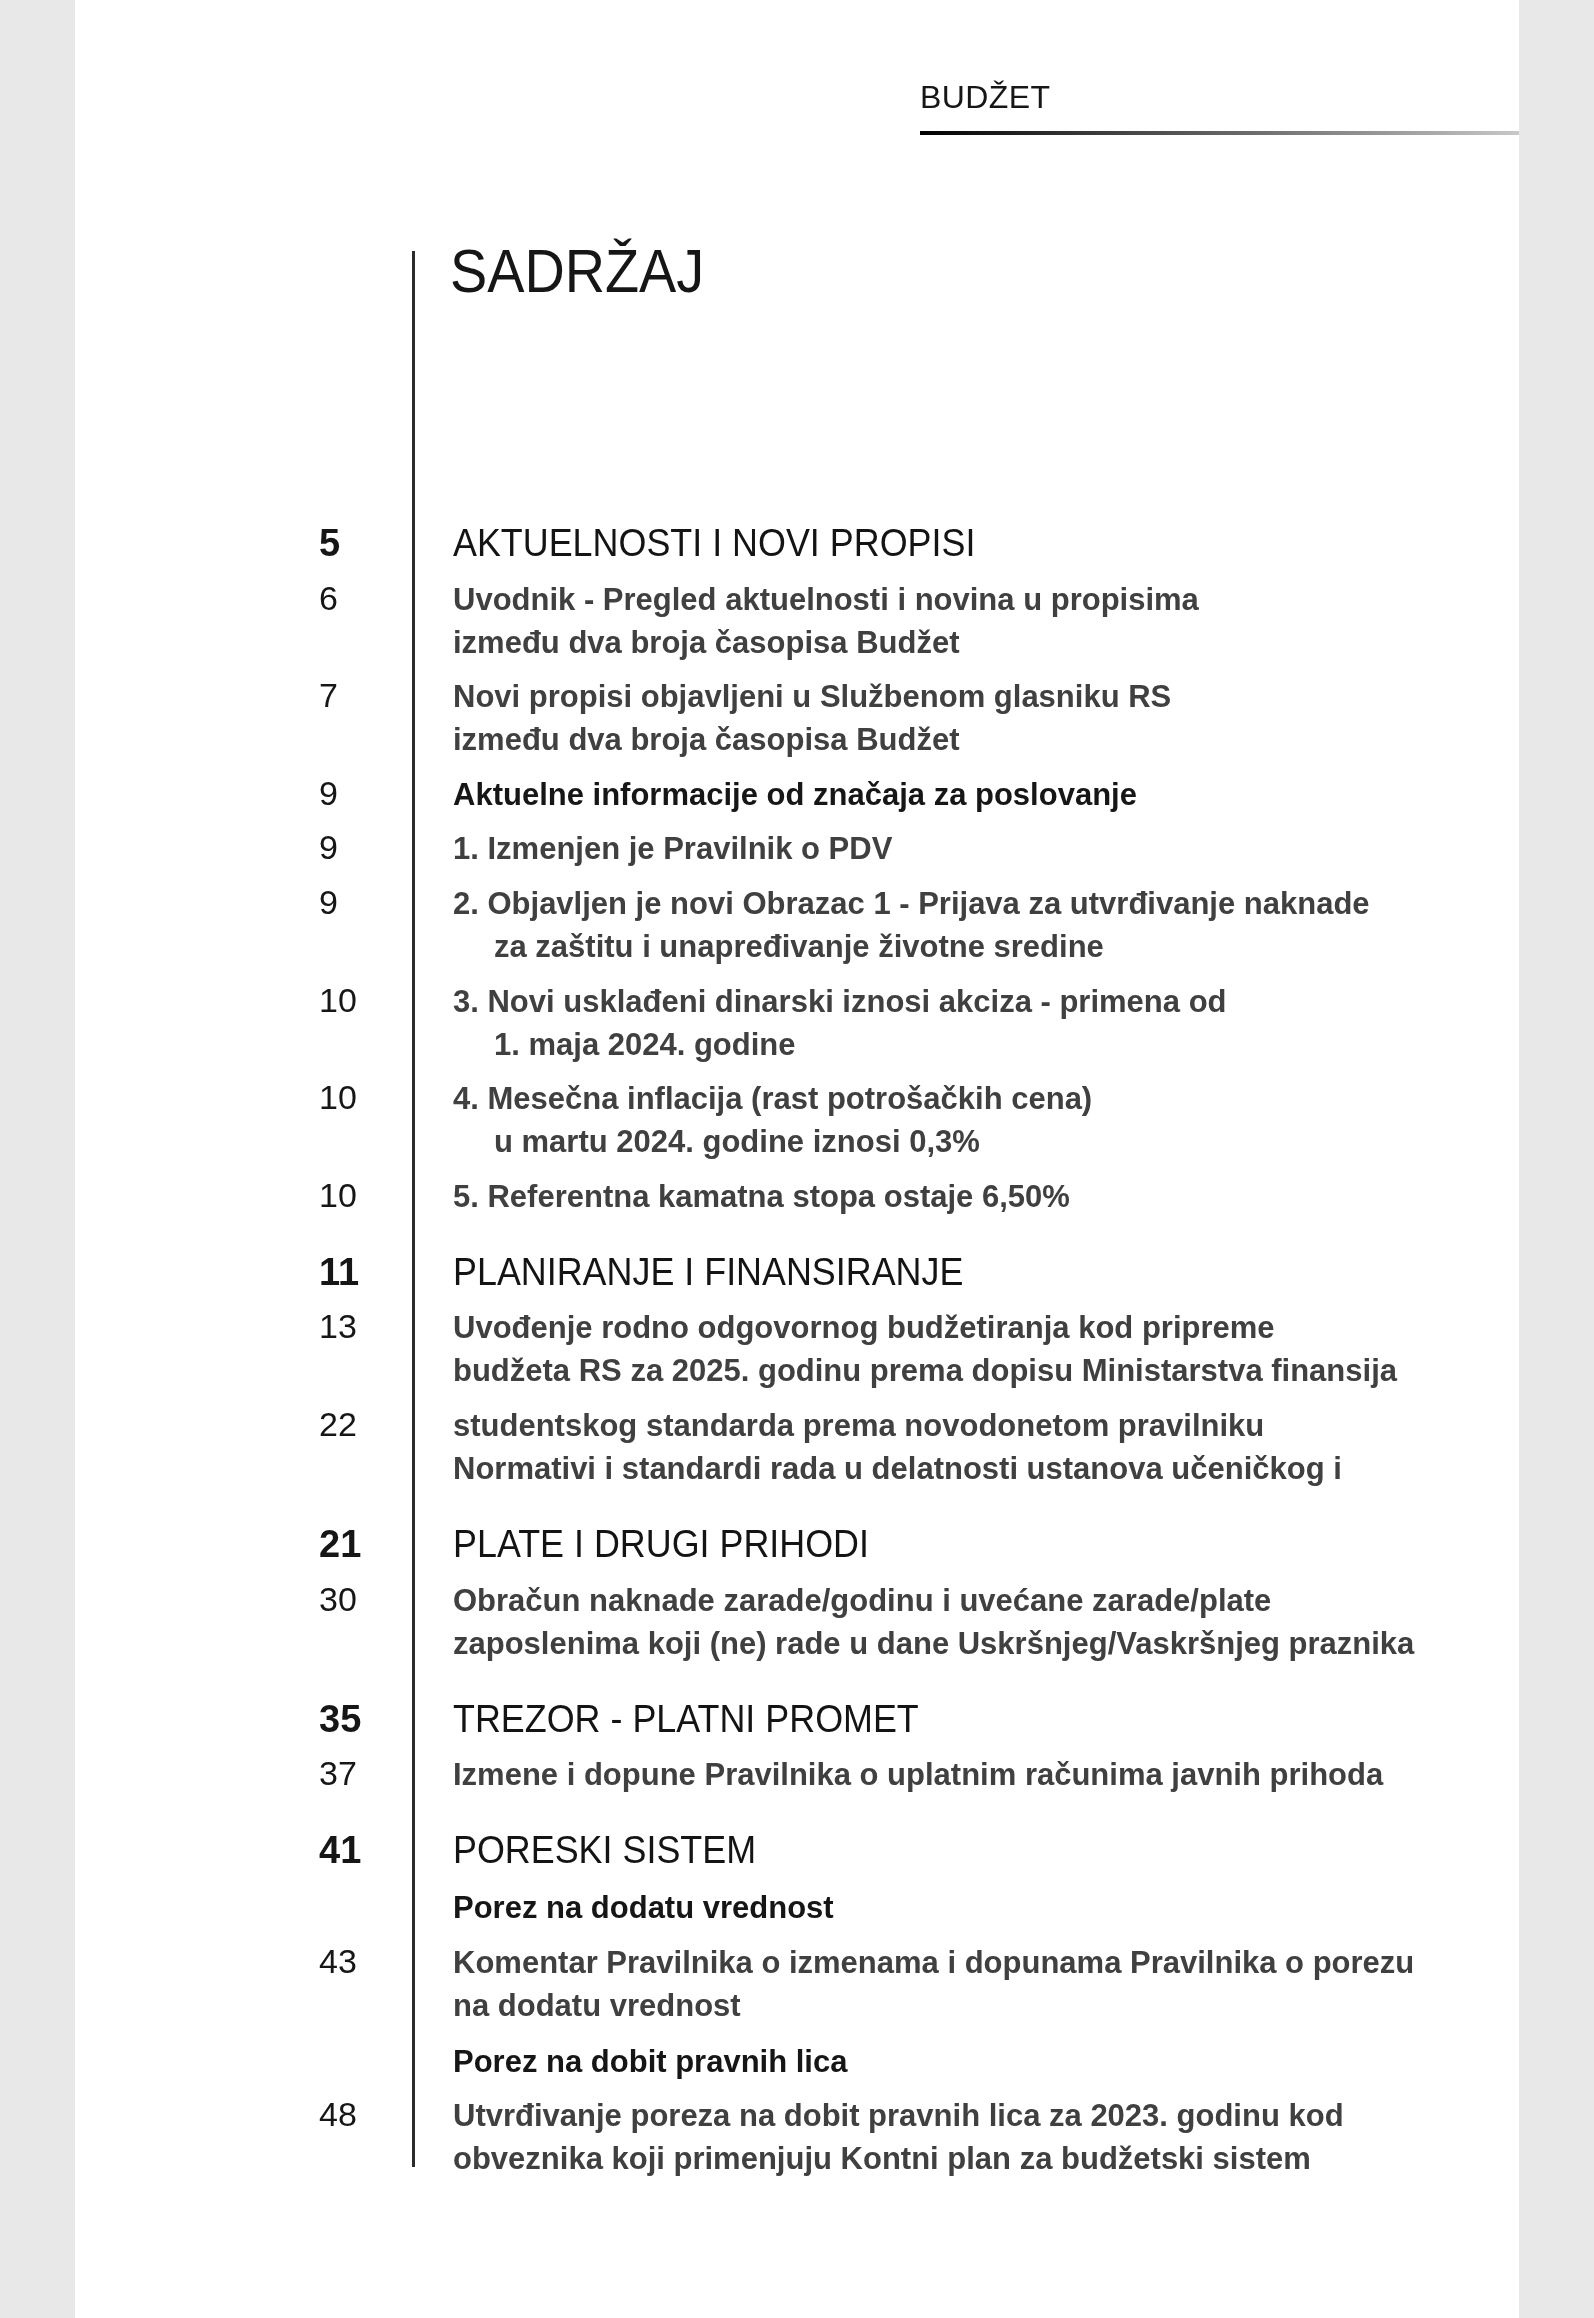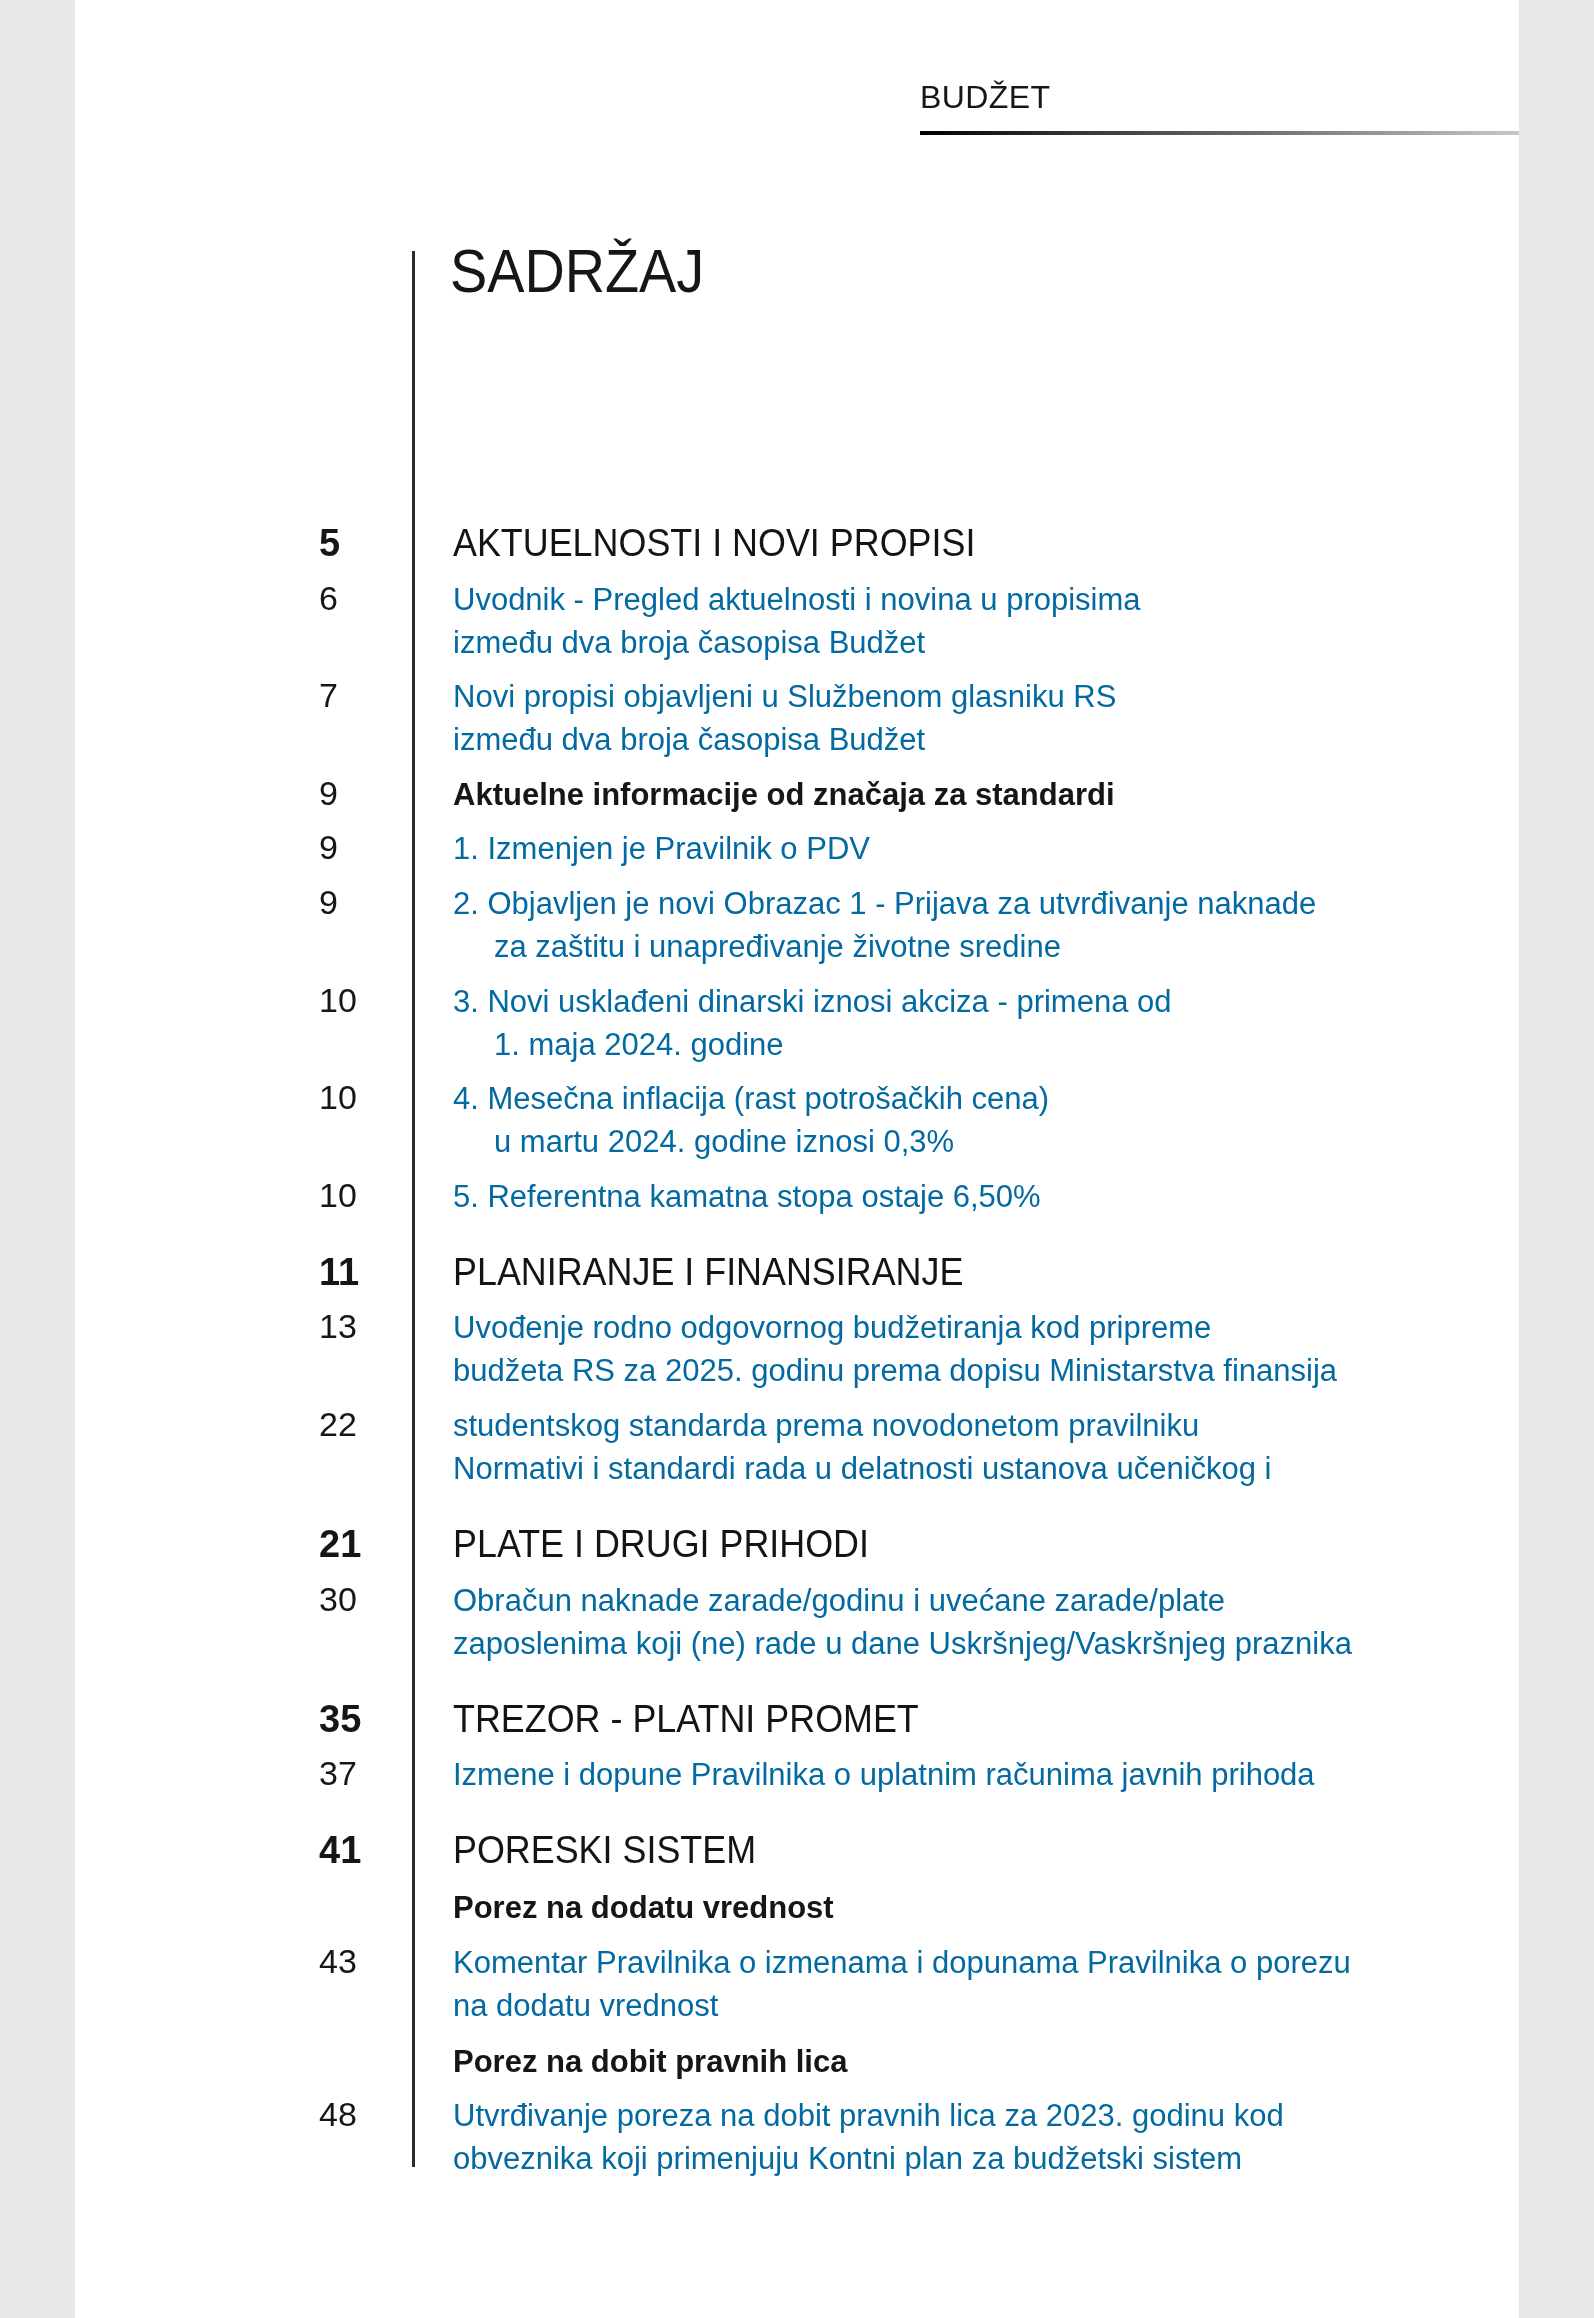--- a/index.html
+++ b/index.html
@@ -86,22 +86,22 @@
   .section .num {
     font-size: 38px;
     line-height: 46px;
     font-weight: 700;
   }
 
   .text {
     flex: 1 1 auto;
     font-size: 31px;
     line-height: 43px;
-    font-weight: 400;
-    color: #0369a1;
+    font-weight: 700;
+    color: #404040;
   }
   .section .text {
     font-size: 39px;
     line-height: 46px;
     font-weight: 400;
     color: #141414;
     transform: scaleX(0.92);
     transform-origin: 0 0;
     white-space: nowrap;
   }
@@ -146,21 +146,21 @@
       <div class="num">7</div>
       <div class="text">
           <div class="line">Novi propisi objavljeni u Službenom glasniku RS</div>
           <div class="line">između dva broja časopisa Budžet</div>
         </div>
     </div>
 
     <div class="row item-bold">
       <div class="num">9</div>
       <div class="text">
-          <div class="line">Aktuelne informacije od značaja za standardi</div>
+          <div class="line">Aktuelne informacije od značaja za poslovanje</div>
         </div>
     </div>
 
     <div class="row subitem">
       <div class="num">9</div>
       <div class="text">
           <div class="line">1. Izmenjen je Pravilnik o PDV</div>
         </div>
     </div>
 

